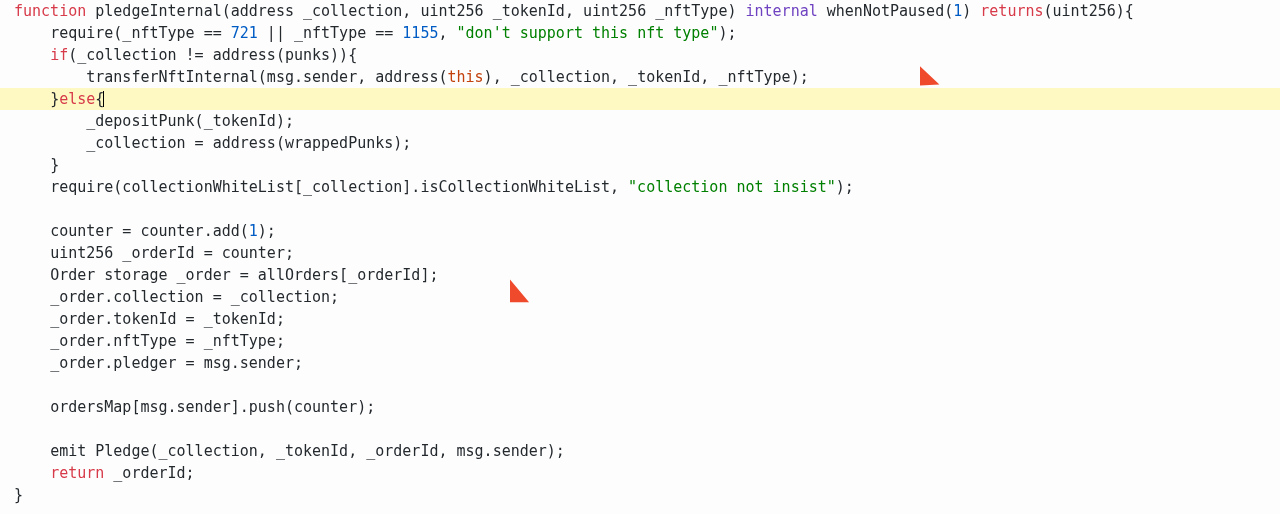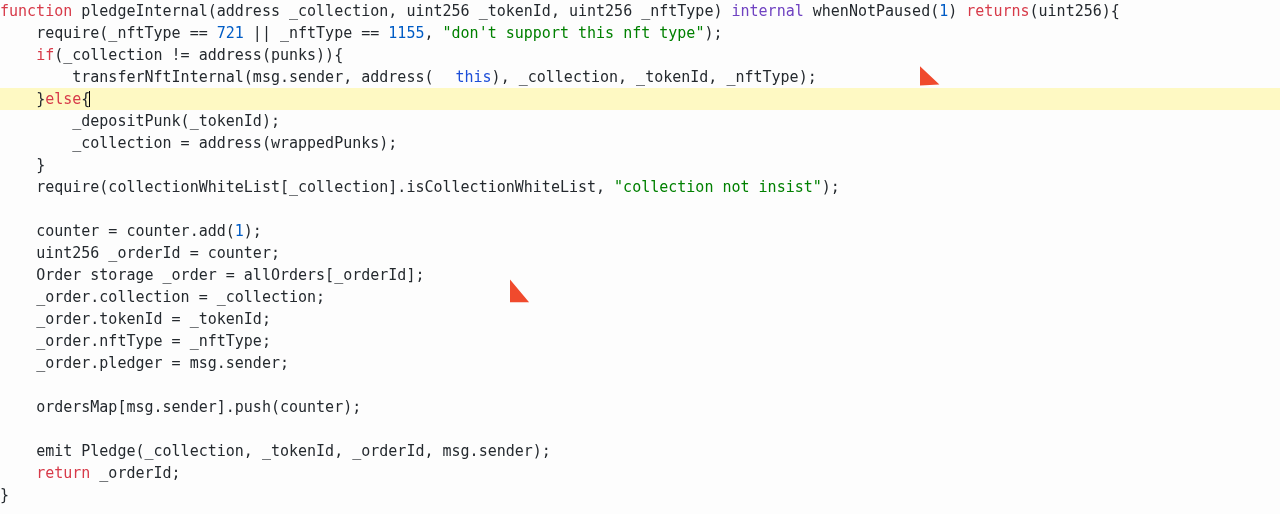--- a/index.html
+++ b/index.html
@@ -7,29 +7,29 @@
       font-family: 'SF Mono', 'Monaco', 'Menlo', 'Consolas', monospace;
       font-size: 15px;
       line-height: 22px;
       background: #fdfdfd;
       color: #24292e;
       padding: 0;
       width: 1280px;
       position: relative;
     }
     .code-container { position: relative; white-space: pre; }
-    .line { min-height: 22px; }
+    .line { padding-left: 14px; min-height: 22px; }
     .line.highlighted { background: #fef9c3; position: relative; }
     .cursor-mark { display: inline-block; width: 1px; height: 16px; background: #000; vertical-align: middle; position: relative; top: -1px; margin-left: -1px; }
 
     .kw { color: #d73a49; } 
     .kw-purple { color: #6f42c1; } 
     .num { color: #005cc5; } 
     .str { color: #008000; } 
-    .this-kw { color: #1d4ed8; margin-left: 22px; }
+    .this-kw { color: #c2410c; }
     .ident { color: #24292e; }
 
     .arrow {
       position: absolute;
       pointer-events: none;
     }
     .arrow svg { display: block; }
   </style>
 </head>
 <body>

